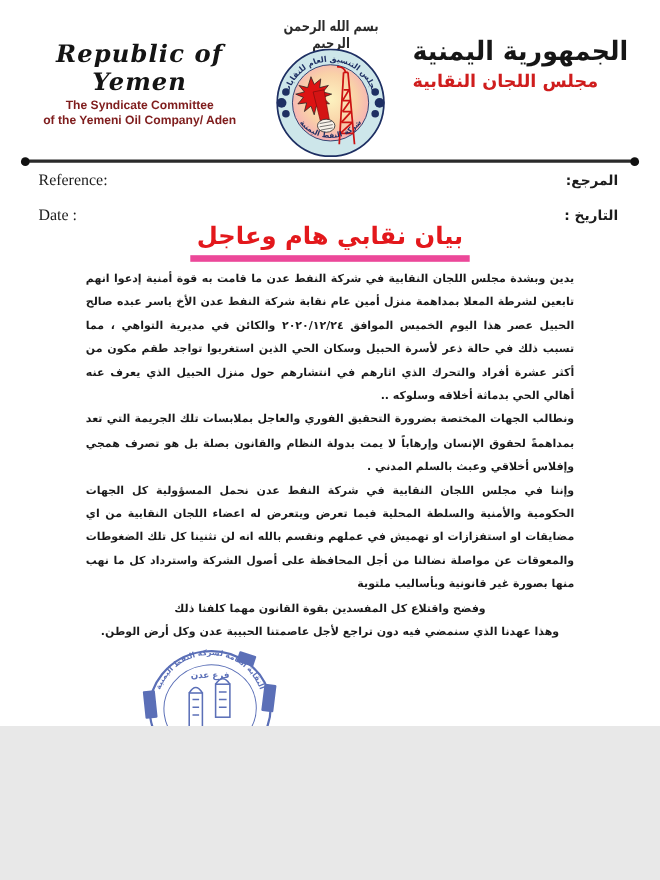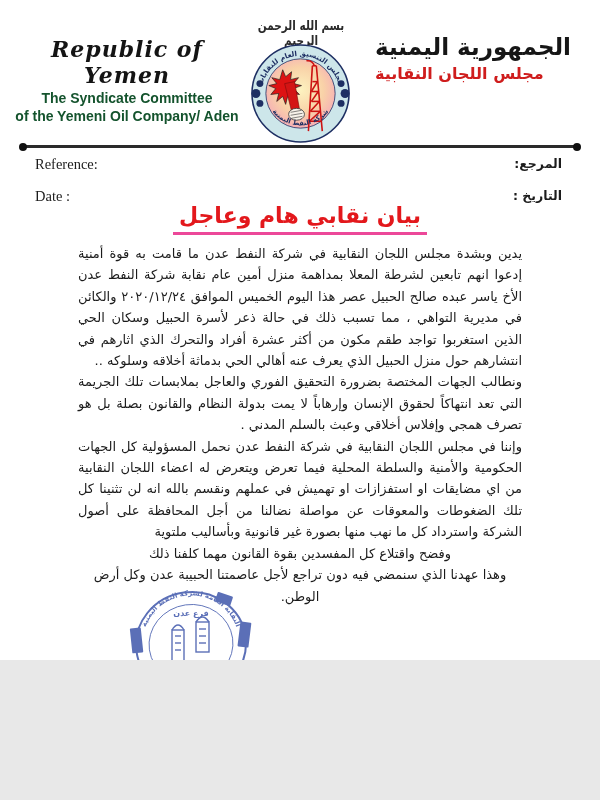--- a/index.html
+++ b/index.html
@@ -4,42 +4,42 @@
 <style>
   html,body{margin:0;padding:0;background:#e8e8e8;}
   .page{
     position:relative;width:600px;height:660px;background:#ffffff;
     margin:0 auto;overflow:hidden;
     font-family:"DejaVu Sans",sans-serif;color:#1f1f1f;
   }
   
   .hdr-left{position:absolute;left:8px;top:36px;width:238px;text-align:center;}
   .en-country{font-family:"DejaVu Serif",serif;font-style:italic;font-size:22px;font-weight:600;color:#141414;letter-spacing:1px;}
-  .en-red{font-family:"Liberation Sans",sans-serif;font-weight:bold;font-size:14px;color:#14532d;line-height:1.25;margin-top:2px;}
+  .en-red{font-family:"Liberation Sans",sans-serif;font-weight:bold;font-size:11px;color:#7f1d1d;line-height:1.25;margin-top:2px;}
   .hdr-right{position:absolute;right:10px;top:34px;width:215px;text-align:left;direction:rtl;}
   .ar-country{font-size:23px;font-weight:bold;color:#161616;transform:scaleY(1.05);}
   .ar-red{font-size:16px;font-weight:bold;color:#cf1d1d;line-height:1.35;margin-top:3px;}
   .bismillah{position:absolute;left:245px;top:20px;width:112px;text-align:center;
     font-size:10.5px;font-weight:bold;color:#2b2b2b;direction:rtl;transform:scaleY(1.25);}
   .logo{position:absolute;left:251px;top:44px;width:99px;height:99px;}
   
   .rule{position:absolute;left:24px;right:24px;top:145px;height:3px;background:#2a2a2a;border-radius:2px;}
   .rule::before,.rule::after{content:"";position:absolute;top:-2.5px;width:8px;height:8px;border-radius:50%;background:#111;}
   .rule::before{left:-5px;} .rule::after{right:-5px;}
   
   .meta-en{position:absolute;left:35px;font-family:"Liberation Serif",serif;font-size:14.5px;color:#1c1c1c;}
   .meta-ar{position:absolute;right:38px;font-size:12.5px;font-weight:bold;color:#1c1c1c;direction:rtl;}
   .ref-row{top:156px;} .date-row{top:188px;}
   
   .title-wrap{position:absolute;left:0;right:0;top:203px;text-align:center;}
   .title{display:inline-block;font-size:22px;font-weight:bold;color:#e3181c;
-    border-bottom:3px solid #ec4899;padding:0 6px 4px 6px;direction:rtl;}
+    border-bottom:6px solid #ec4899;padding:0 6px 4px 6px;direction:rtl;}
   
   .body{position:absolute;left:78px;right:78px;top:243px;direction:rtl;
-    font-size:13px;font-weight:normal;line-height:21.4px;color:#1b1b1b;
+    font-size:10px;font-weight:bold;line-height:21.4px;color:#1b1b1b;
     text-align:justify;}
   .body p{margin:0;}
   .p-center{text-align:center;}
   .p-right{text-align:center;}
   
   .stamp{position:absolute;left:128px;top:586px;width:126px;height:116px;opacity:.85;z-index:1;}
   .sig{position:absolute;left:52px;top:659px;width:272px;text-align:center;direction:rtl;
     font-size:15px;font-weight:bold;color:#141414;line-height:21px;z-index:2;}
 </style>
 </head>
@@ -121,21 +121,21 @@
   <div class="meta-ar ref-row">المرجع:</div>
   <div class="meta-en date-row">Date :</div>
   <div class="meta-ar date-row">التاريخ :</div>
 
   <div class="title-wrap">
     <span class="title">بيان نقابي هام وعاجل</span>
   </div>
 
   <div class="body">
     <p>يدين وبشدة مجلس اللجان النقابية في شركة النفط عدن ما قامت به قوة أمنية إدعوا انهم تابعين لشرطة المعلا بمداهمة منزل أمين عام نقابة شركة النفط عدن الأخ ياسر عبده صالح الحبيل عصر هذا اليوم الخميس الموافق ٢٠٢٠/١٢/٢٤ والكائن في مديرية التواهي ، مما تسبب ذلك في حالة ذعر لأسرة الحبيل وسكان الحي الذين استغربوا تواجد طقم مكون من أكثر عشرة أفراد والتحرك الذي اثارهم في انتشارهم حول منزل الحبيل الذي يعرف عنه أهالي الحي بدماثة أخلاقه وسلوكه ..</p>
-    <p>ونطالب الجهات المختصة بضرورة التحقيق الفوري والعاجل بملابسات تلك الجريمة التي تعد انتهاكاً لحقوق الإنسان وإرهاباً لا يمت بدولة النظام والقانون بصلة بل هو تصرف همجي وإفلاس أخلاقي وعبث بالسلم المدني .</p>
+    <p>ونطالب الجهات المختصة بضرورة التحقيق الفوري والعاجل بملابسات تلك الجريمة التي تعد بمداهمةً لحقوق الإنسان وإرهاباً لا يمت بدولة النظام والقانون بصلة بل هو تصرف همجي وإفلاس أخلاقي وعبث بالسلم المدني .</p>
     <p>وإننا في مجلس اللجان النقابية في شركة النفط عدن نحمل المسؤولية كل الجهات الحكومية والأمنية والسلطة المحلية فيما تعرض ويتعرض له اعضاء اللجان النقابية من اي مضايقات او استفزازات او تهميش في عملهم ونقسم بالله انه لن تثنينا كل تلك الضغوطات والمعوقات عن مواصلة نضالنا من أجل المحافظة على أصول الشركة واسترداد كل ما نهب منها بصورة غير قانونية وبأساليب ملتوية</p>
     <p class="p-center">وفضح واقتلاع كل المفسدين بقوة القانون مهما كلفنا ذلك</p>
     <p class="p-right">وهذا عهدنا الذي سنمضي فيه دون تراجع لأجل عاصمتنا الحبيبة عدن وكل أرض الوطن.</p>
   </div>
 
   <svg class="stamp" viewBox="0 0 126 116">
     <defs>
       <path id="stampArc" d="M 16,66 A 48,47 0 1 1 110,66" fill="none"></path>
     </defs>
     <g transform="rotate(-8 63 58)" stroke="#3f57ab" fill="none">

